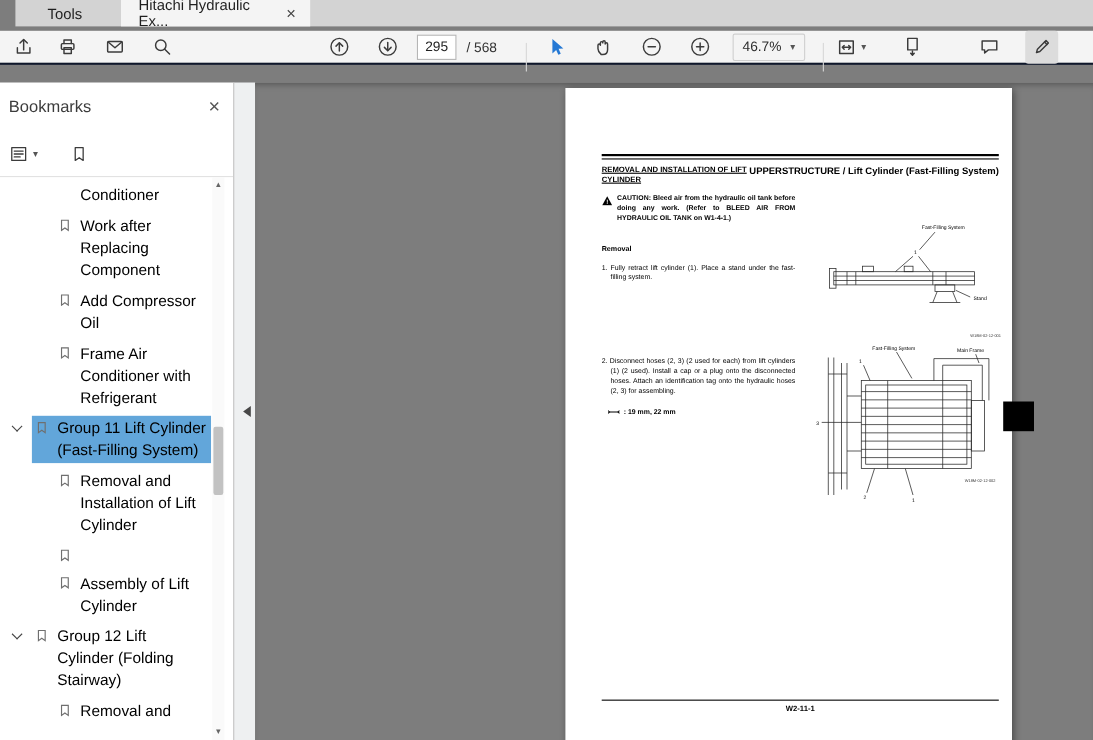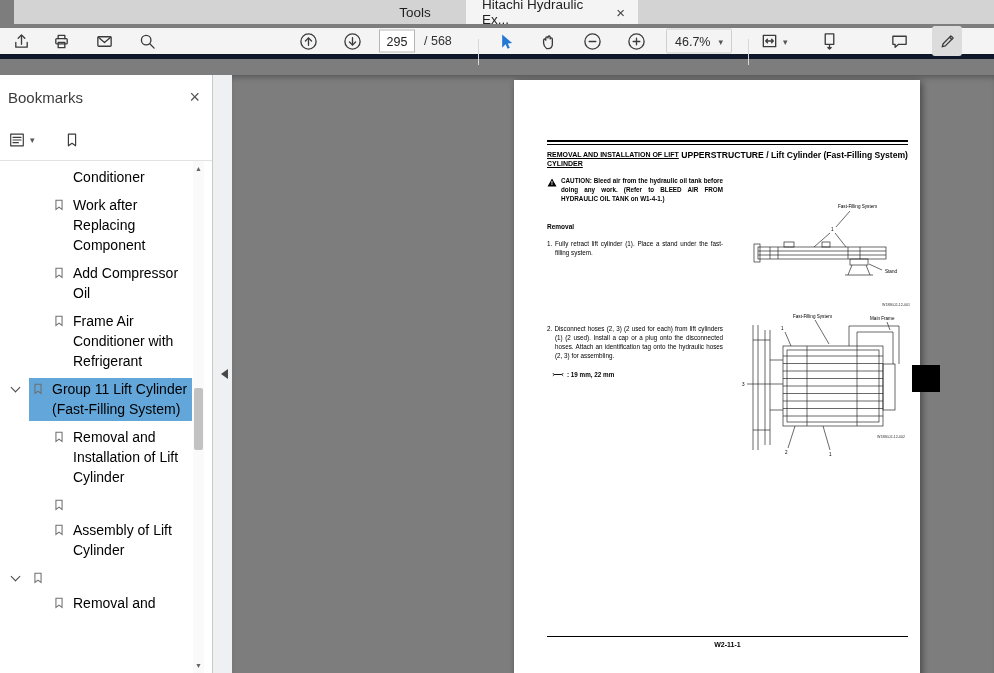--- a/index.html
+++ b/index.html
@@ -1,28 +1,28 @@
 <!DOCTYPE html>
 <html><head>
 <meta charset="utf-8">
 <style>
   * { box-sizing: border-box; margin: 0; padding: 0; }
   html,body { width:994px; height:673px; }
   body { font-family:"Liberation Sans", sans-serif; background:#7d7d7d; }
   .app { position:relative; width:994px; height:673px; overflow:hidden; background:#7d7d7d; }
 
   
-  .tabbar { position:absolute; top:0; left:14px; right:0; height:24px; background:#d3d3d3; display:flex; align-items:stretch;justify-content:center; }
+  .tabbar { position:absolute; top:0; left:14px; right:0; height:24px; background:#d3d3d3; display:flex; align-items:stretch; }
   .tab { display:flex; align-items:center; font-size:13.5px; color:#1f1f1f; cursor:default; }
   .tab-tools { width:90px; justify-content:center; }
   .tab-doc { margin-left:6px; width:172px; background:#f4f4f4; padding:0 10px 0 16px; justify-content:space-between; }
   .tab-close { font-size:15px; color:#444; padding:0 3px; line-height:1; }
 
   
-  .toolbar { position:absolute; top:28px; left:0; right:0; height:31px; background:#f4f4f4; border-bottom:5px solid #0f172a; }
+  .toolbar { position:absolute; top:28px; left:0; right:0; height:31px; background:#f4f4f4; border-bottom:2px solid #0f172a; }
   .tbtn { position:absolute; top:50%; transform:translateY(-50%); width:30px; height:30px; display:flex; align-items:center; justify-content:center; border-radius:3px; }
   .tbtn svg { width:19px; height:19px; stroke:#3b3b3b; fill:none; stroke-width:1.4; stroke-linecap:round; stroke-linejoin:round; }
   .tbtn.hl { background:#dcdcdc; }
   .tsep { position:absolute; top:11px; width:1px; height:26px; background:#d8d8d8; }
   .page-input { position:absolute; left:379px; top:50%; transform:translateY(-50%); width:36px; height:23px; border:1px solid #b5b5b5; background:#fff; text-align:center; font-size:12.5px; font-family:"Liberation Sans",sans-serif; color:#222; }
   .page-total { position:absolute; left:424px; top:50%; transform:translateY(-50%); font-size:12.5px; color:#333; }
   .zoom-combo { position:absolute; left:666px; top:50%; transform:translateY(-50%); height:25px; min-width:66px; border:1px solid #cfcfcf; border-radius:2px; display:flex; align-items:center; gap:8px; padding:0 8px; font-size:12.5px; color:#2b2b2b; }
   .caret { font-size:9px; color:#555; }
   .combo-btn { position:absolute; top:50%; transform:translateY(-50%); display:flex; align-items:center; gap:4px; }
   .combo-btn svg { width:19px; height:19px; stroke:#3b3b3b; fill:none; stroke-width:1.4; stroke-linecap:round; stroke-linejoin:round; }
@@ -300,20 +300,21 @@
             <span class="bm-label">Assembly of Lift Cylinder</span>
           </div>
         </div>
 
         <div class="bm-item lvl0">
           <span class="chev"></span>
           <div class="bm-row">
             <svg class="bm-flag" viewBox="0 0 16 16">
                 <path d="M4.5 2.5h7V13L8 10.5 4.5 13z"></path>
               </svg>
+            <span class="bm-label">Group 12 Lift Cylinder (Folding Stairway)</span>
           </div>
         </div>
 
         <div class="bm-item lvl1">
           <div class="bm-row">
             <svg class="bm-flag" viewBox="0 0 16 16">
                 <path d="M4.5 2.5h7V13L8 10.5 4.5 13z"></path>
               </svg>
             <span class="bm-label">Removal and</span>
           </div>

